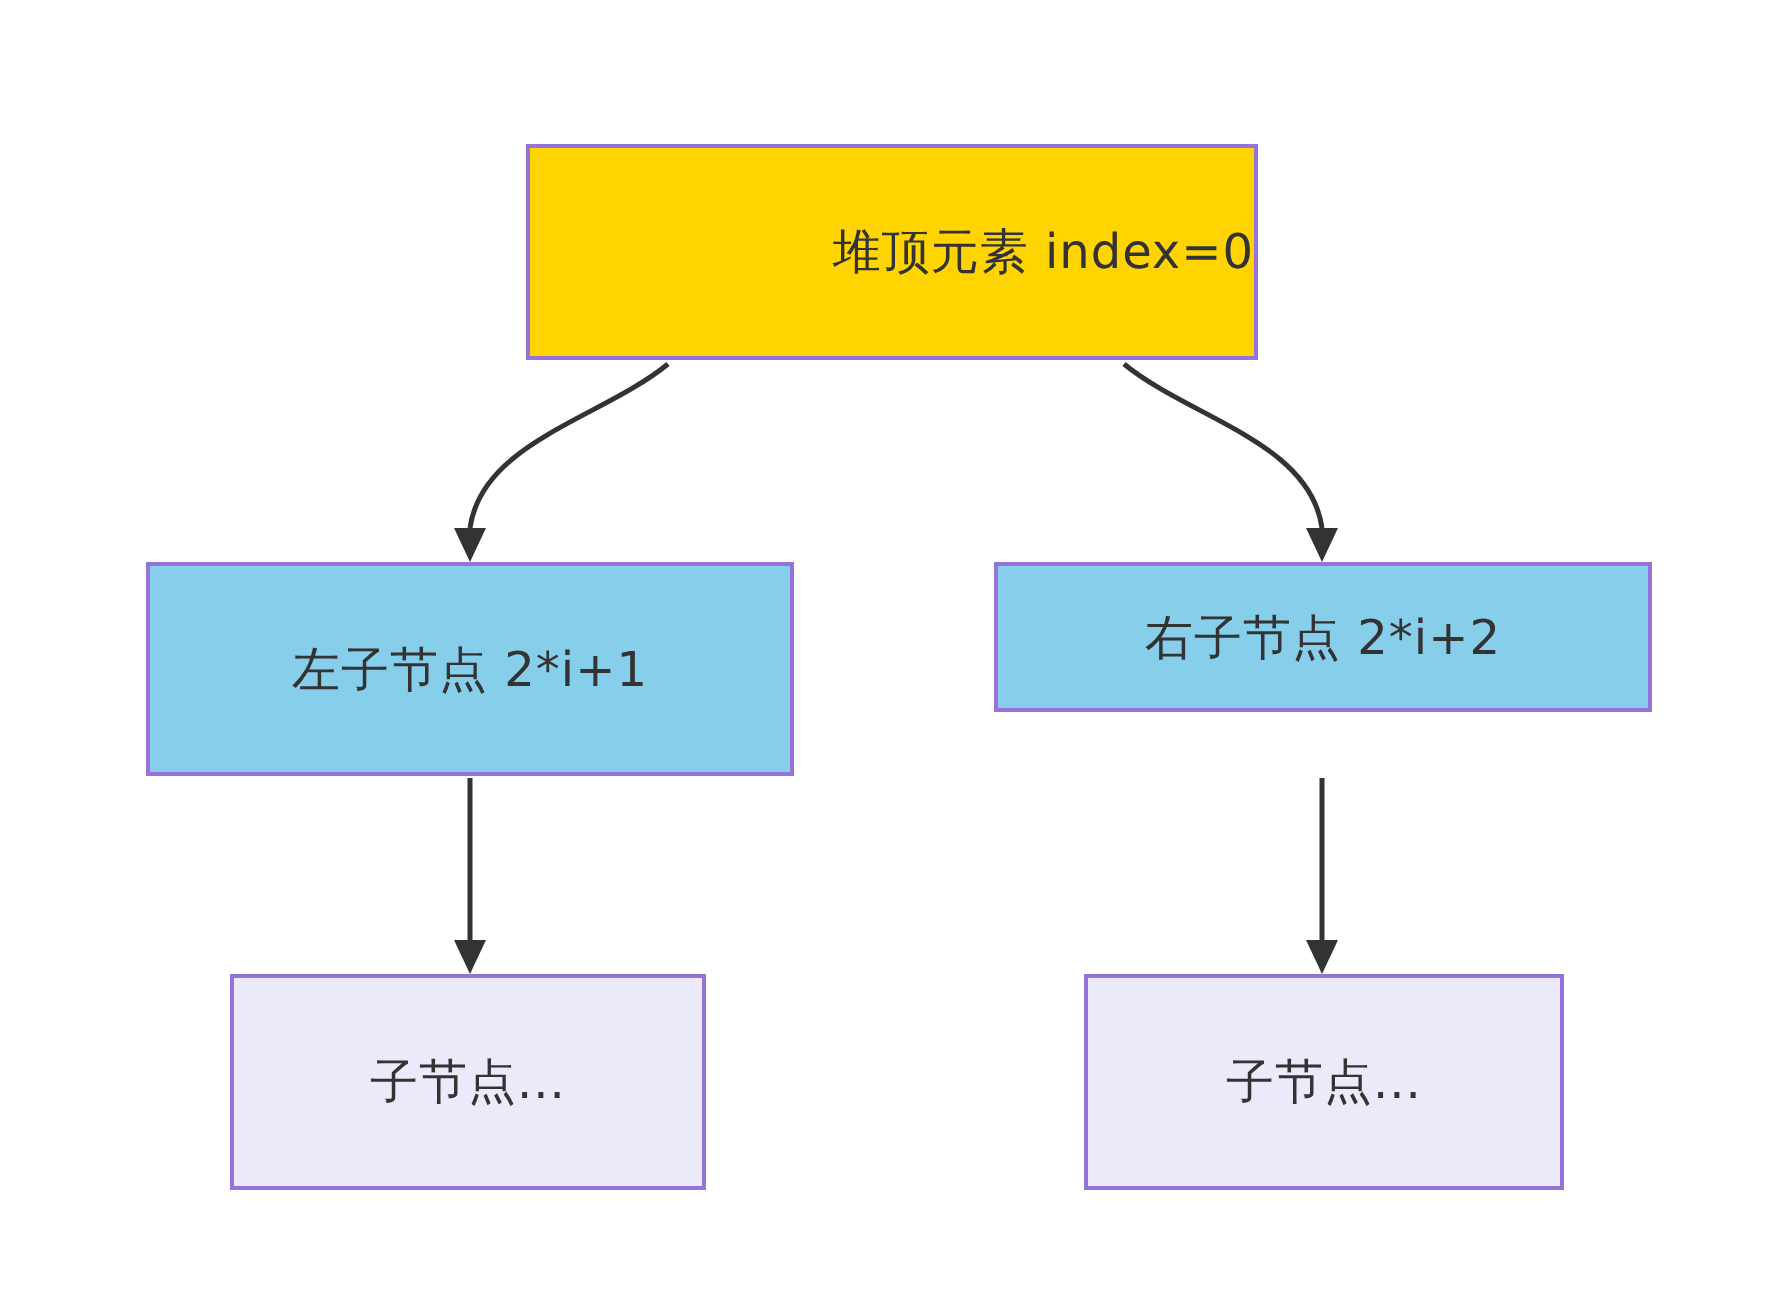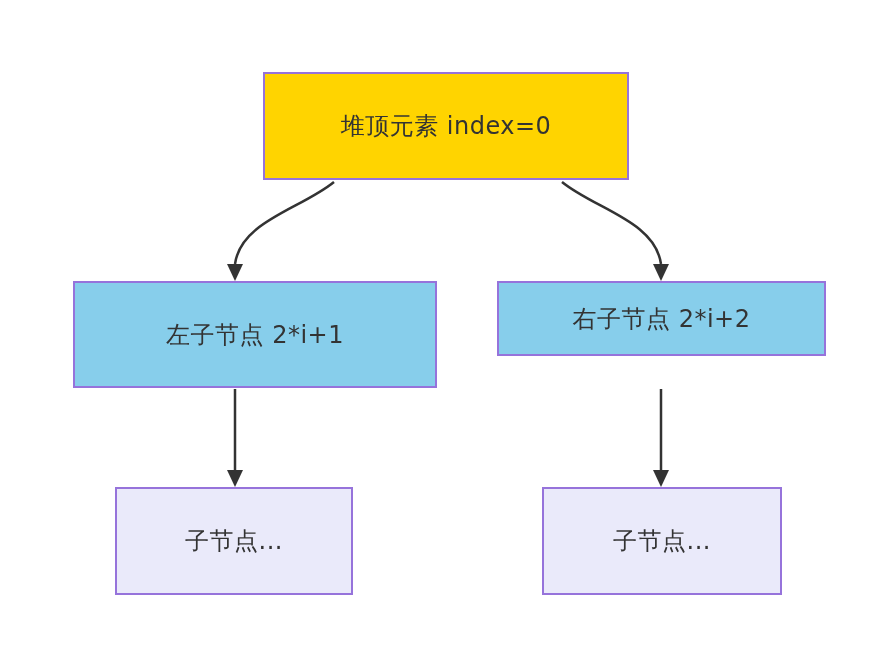--- a/index.html
+++ b/index.html
@@ -32,24 +32,25 @@
     border: 2.5px solid #9673DB;
     font-size: 24px;
     color: #333333;
     letter-spacing: 0.5px;
     white-space: nowrap;
   }
   .node-root {
     left: 263px; top: 72px;
     width: 366px; height: 108px;
     background: #FFD400;
+    justify-content: flex-end;
   }
   .node-left-child {
     left: 73px; top: 281px;
-    width: 364px; height: 107px;
+    width: 324px; height: 107px;
     background: #87CEEB;
   }
   .node-right-child {
     left: 497px; top: 281px;
     width: 329px; height: 75px;
     background: #87CEEB;
   }
   .node-left-grandchild {
     left: 115px; top: 487px;
     width: 238px; height: 108px;

